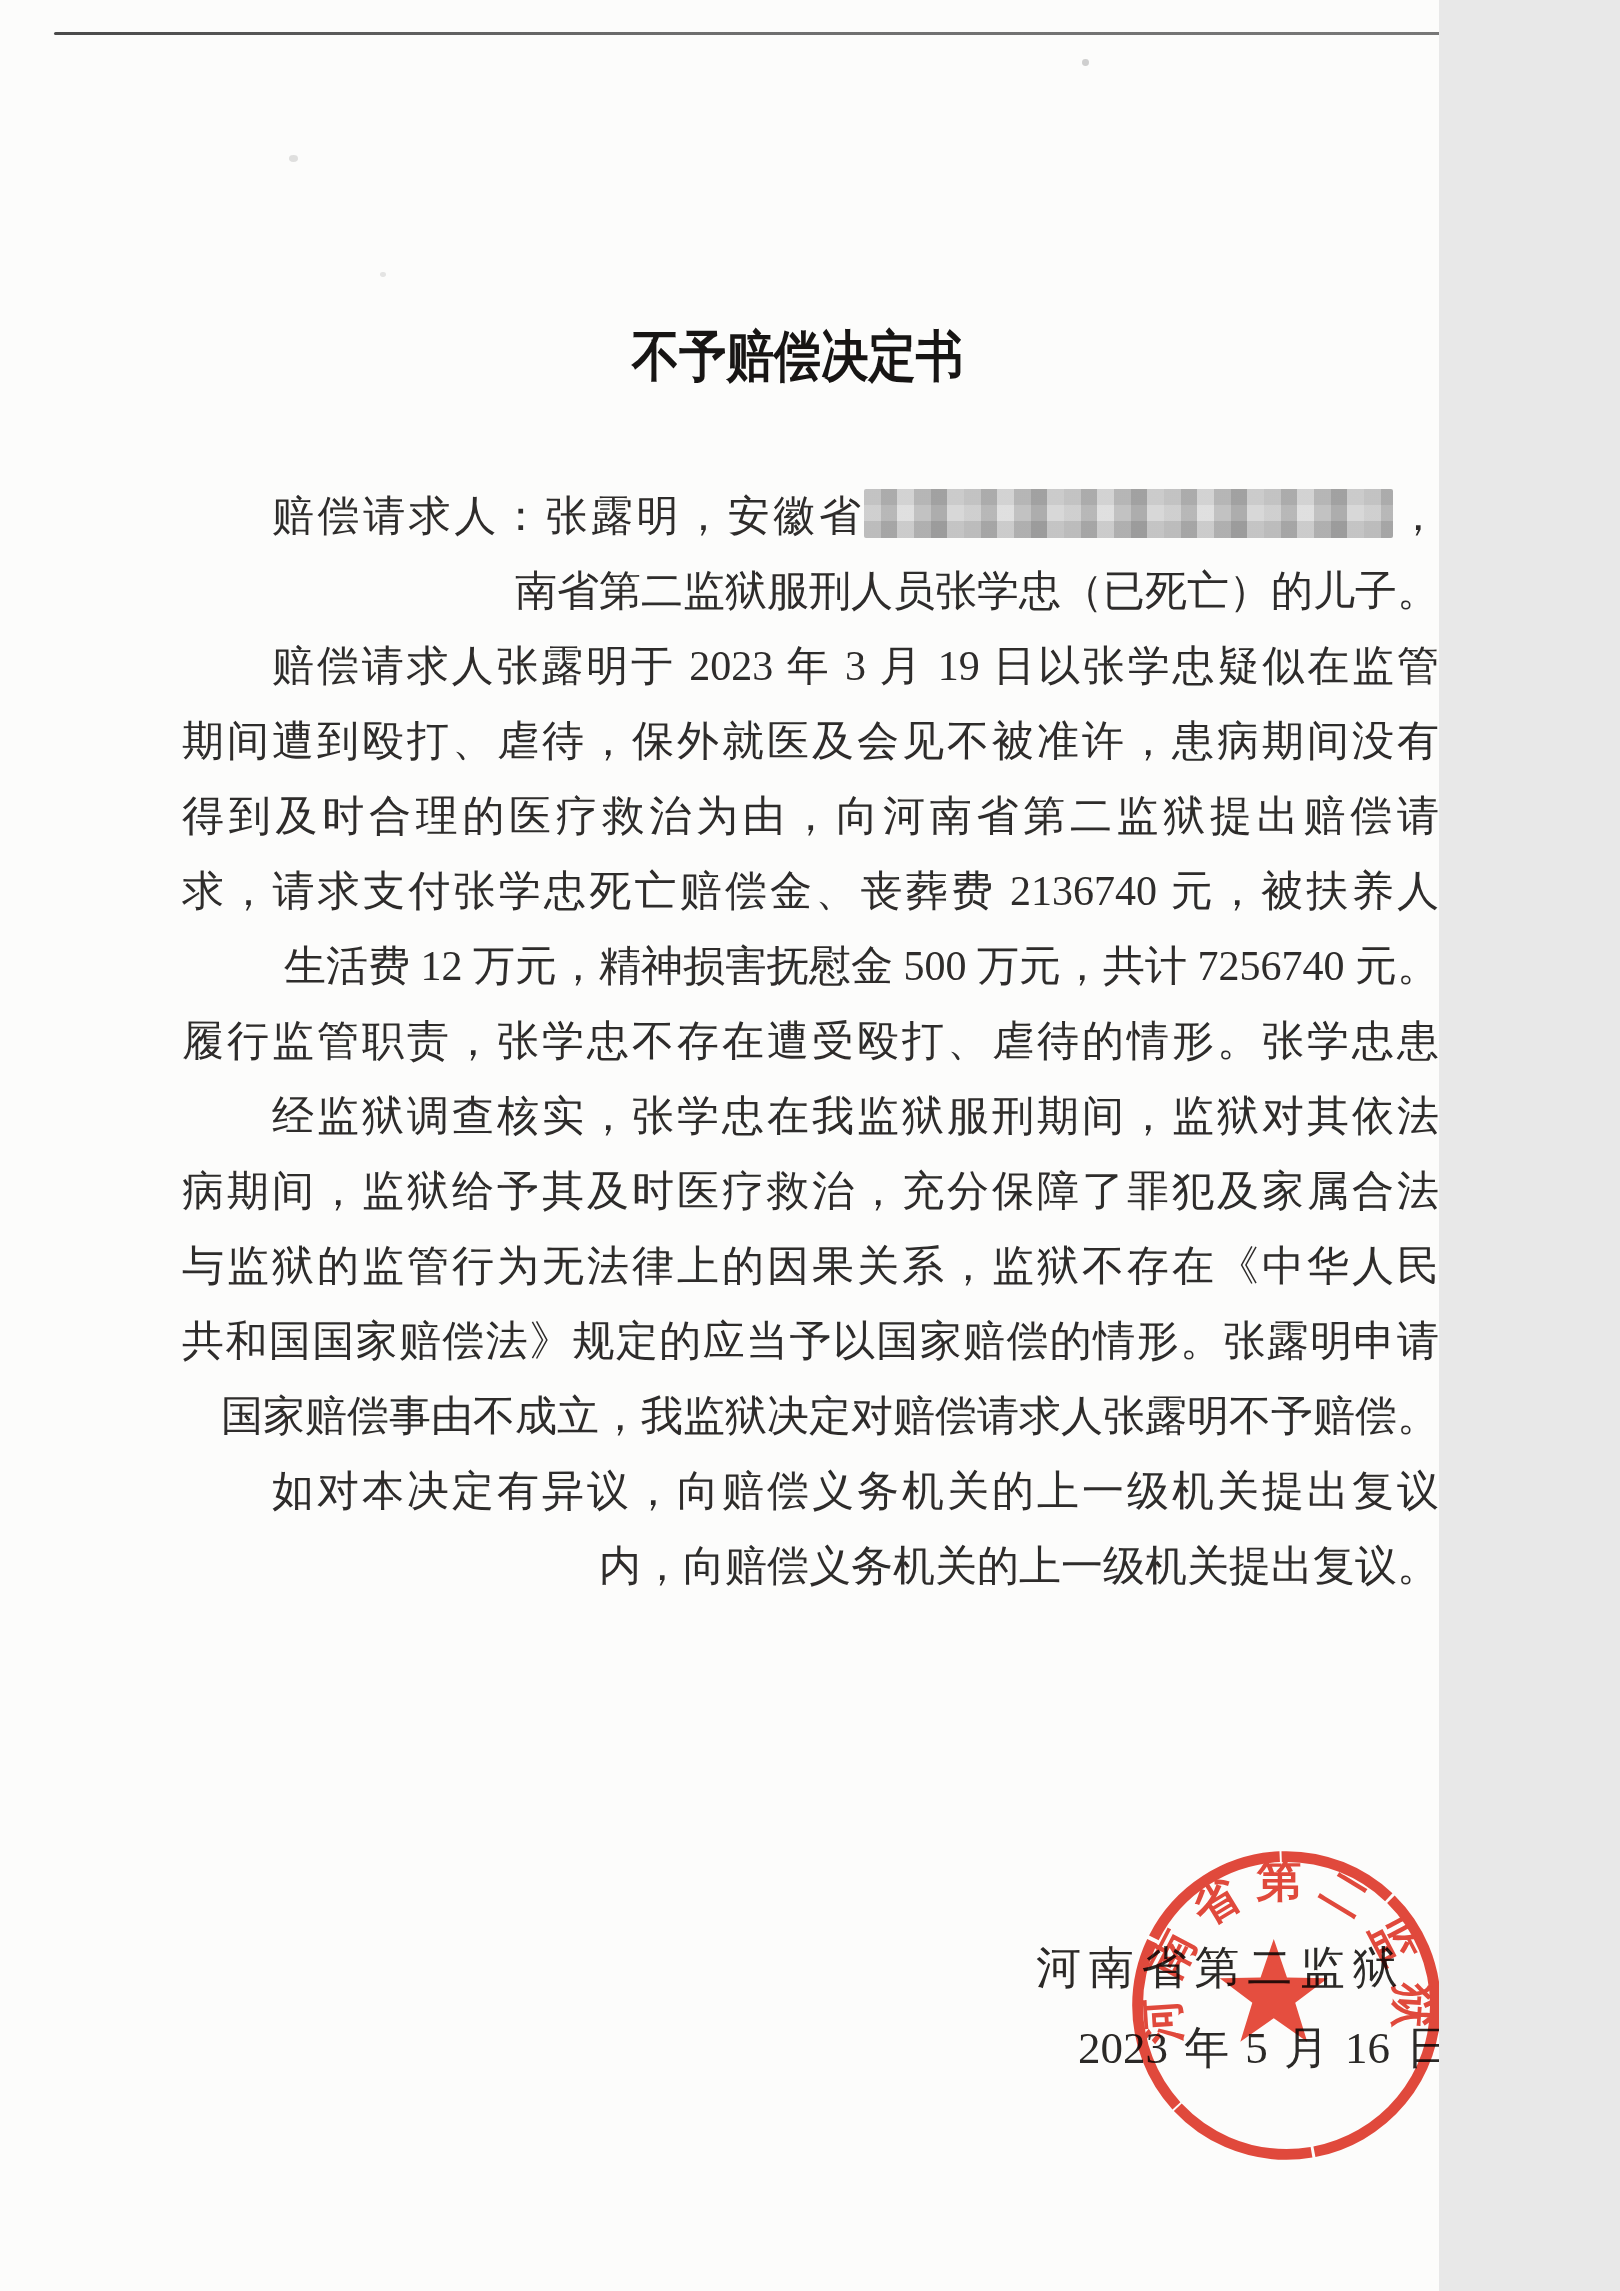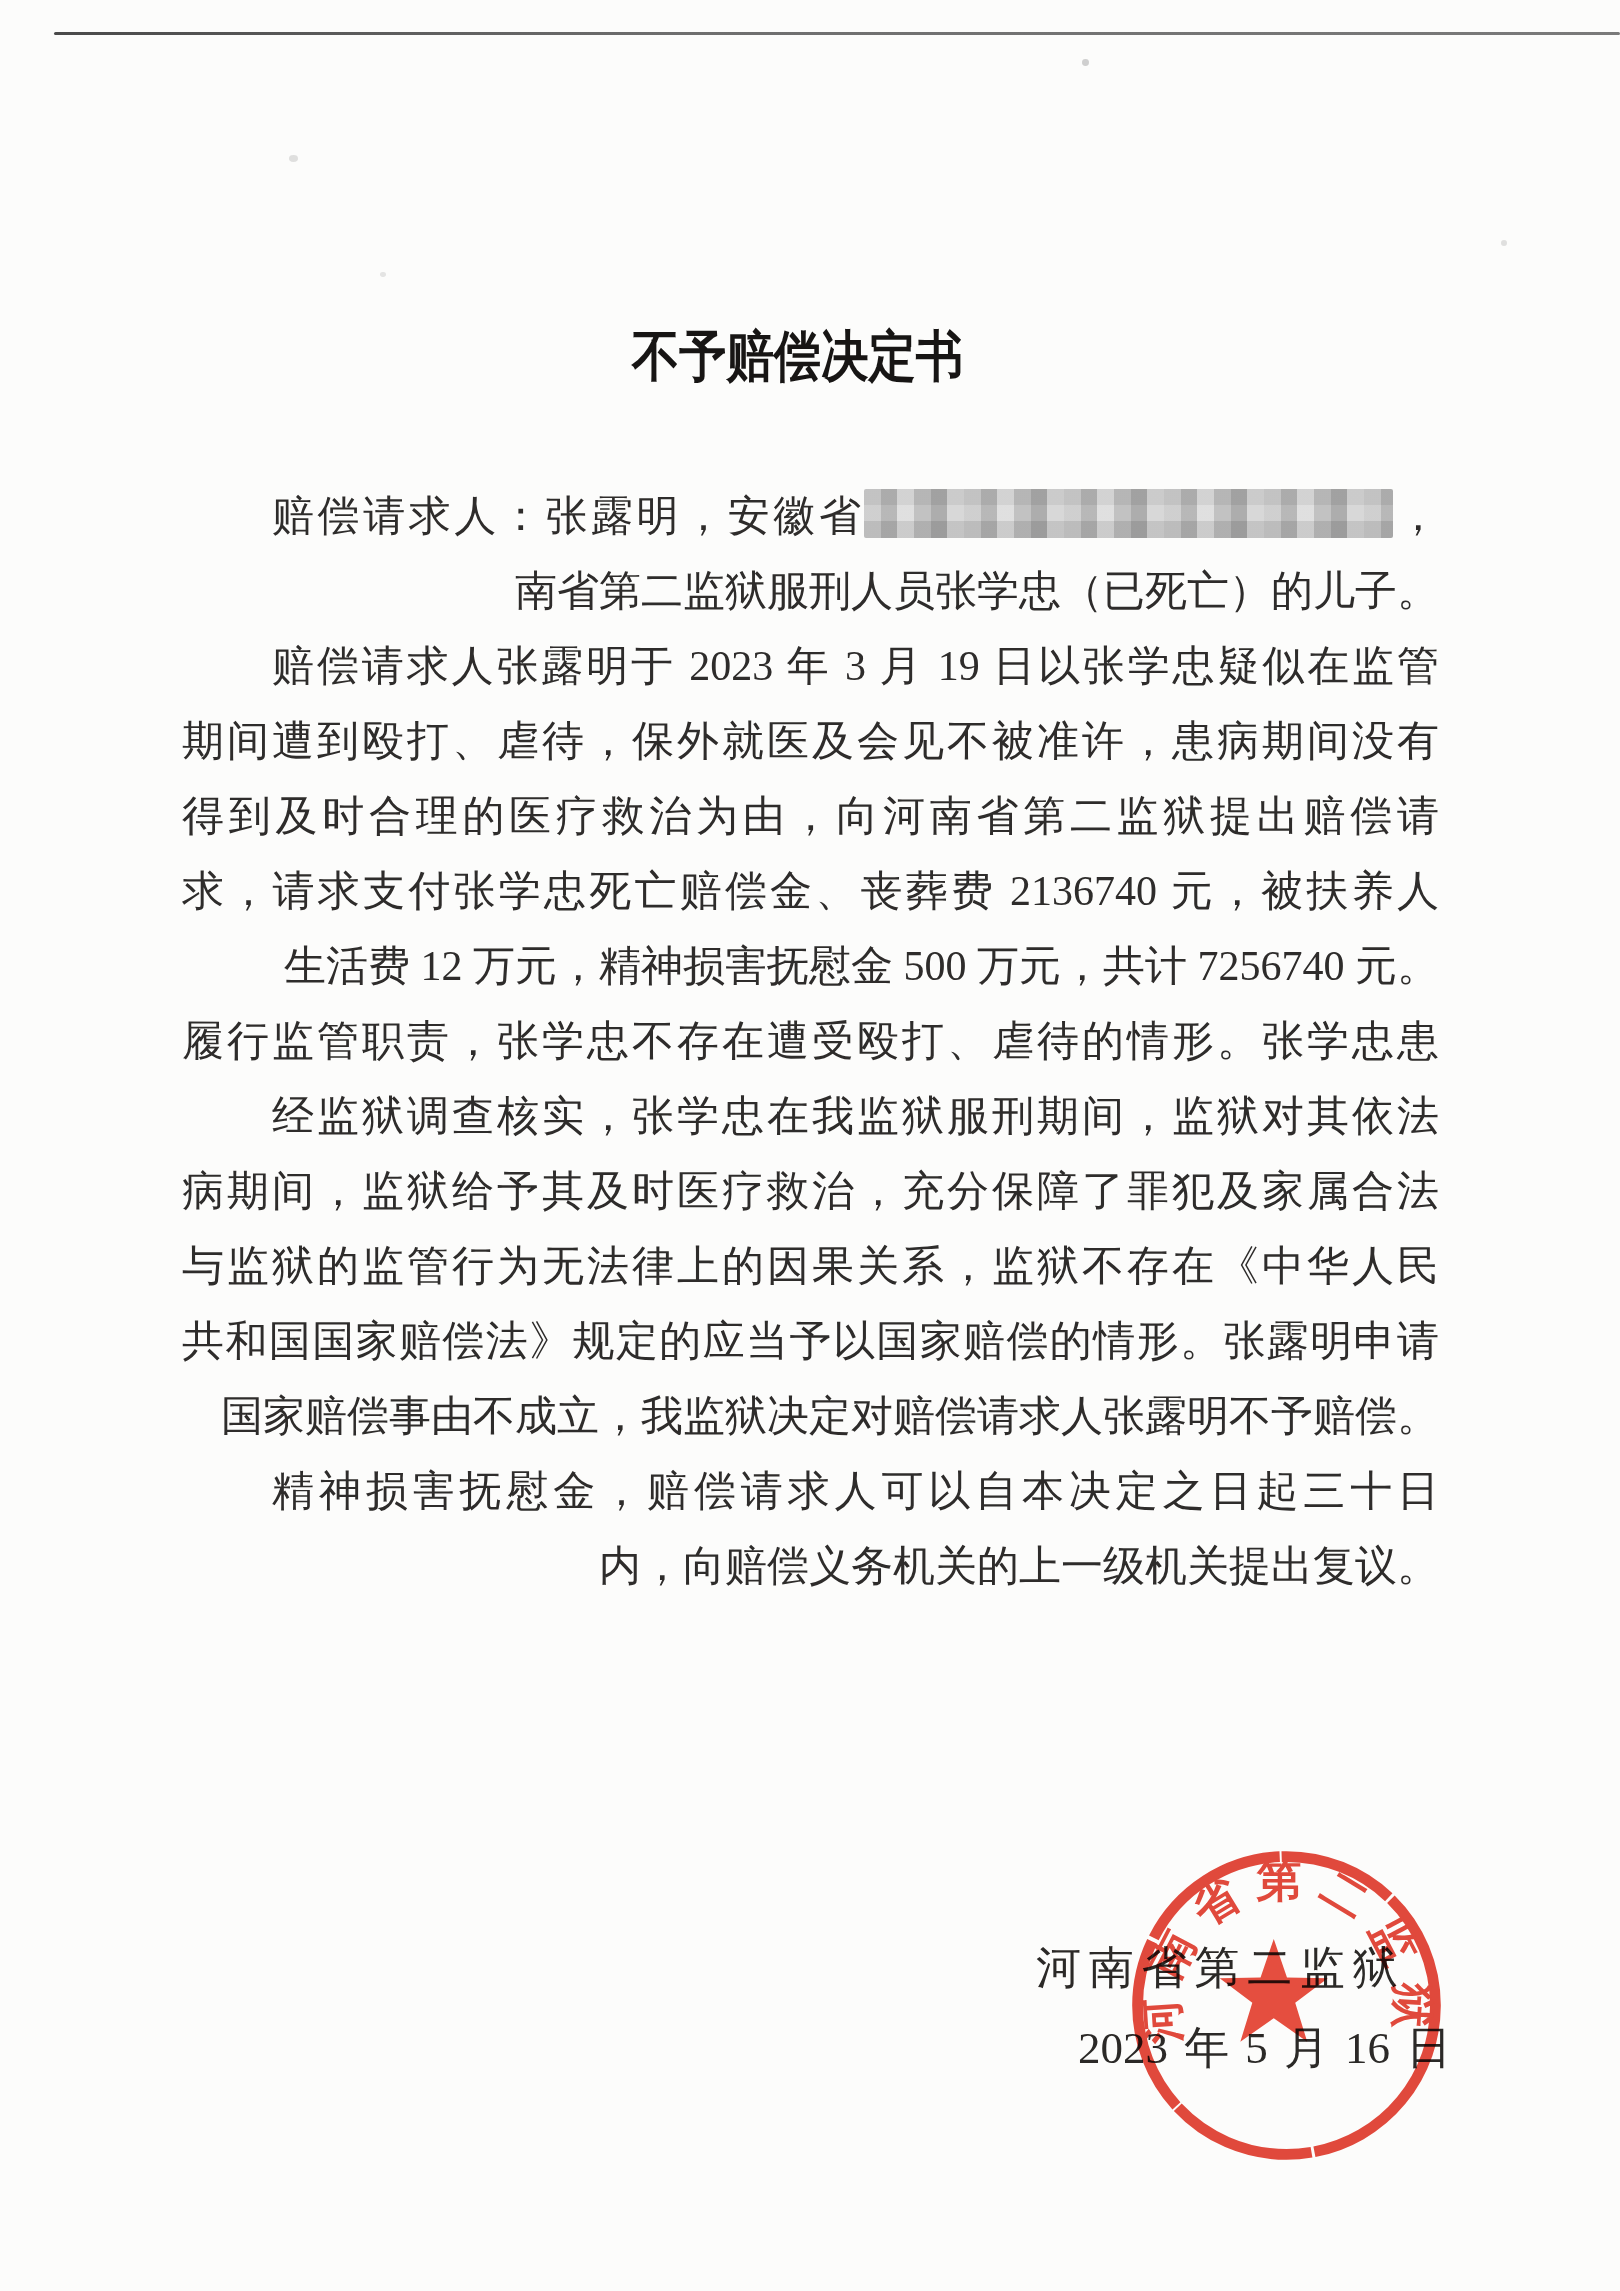--- a/index.html
+++ b/index.html
@@ -1,18 +1,18 @@
 <!DOCTYPE html>
 <html><head>
 <meta charset="utf-8">
 <style>
   html,body{margin:0;padding:0;background:#e8e8e8;}
   .page{
     position:relative;
-    width:1620px;height:2292px;
+    width:1439px;height:2292px;
     background:#fcfcfb;
     overflow:hidden;
     font-family:"Liberation Serif", serif;
     color:#2e2c2b;
   }
   
   .scan-line{
     position:absolute;top:32px;left:54px;width:1566px;height:2.9px;
     background:linear-gradient(90deg,#4a4a4a,#6e6e6e 40%,#7a7a7a);
     border-radius:2px;
@@ -91,21 +91,21 @@
       <div class="bline fill"><span>期间遭到殴打、虐待，保外就医及会见不被准许，患病期间没有</span></div>
       <div class="bline fill"><span>得到及时合理的医疗救治为由，向河南省第二监狱提出赔偿请</span></div>
       <div class="bline fill"><span>求，请求支付张学忠死亡赔偿金、丧葬费 2136740 元，被扶养人</span></div>
       <div class="bline"><span>生活费 12 万元，精神损害抚慰金 500 万元，共计 7256740 元。</span></div>
       <div class="bline fill"><span>履行监管职责，张学忠不存在遭受殴打、虐待的情形。张学忠患</span></div>
       <div class="bline indent fill"><span>经监狱调查核实，张学忠在我监狱服刑期间，监狱对其依法</span></div>
       <div class="bline fill"><span>病期间，监狱给予其及时医疗救治，充分保障了罪犯及家属合法</span></div>
       <div class="bline fill"><span>与监狱的监管行为无法律上的因果关系，监狱不存在《中华人民</span></div>
       <div class="bline fill"><span>共和国国家赔偿法》规定的应当予以国家赔偿的情形。张露明申请</span></div>
       <div class="bline"><span>国家赔偿事由不成立，我监狱决定对赔偿请求人张露明不予赔偿。</span></div>
-      <div class="bline indent fill"><span>精神损害抚慰金，赔偿请求人可以自本决定之日起三十日</span></div>
+      <div class="bline indent fill"><span>如对本决定有异议，向赔偿义务机关的上一级机关提出复议</span></div>
       <div class="bline"><span>内，向赔偿义务机关的上一级机关提出复议。</span></div>
     </div>
 
   <div class="signature">
     <div class="sig-org">河南省第二监狱</div>
     <div class="sig-date">2023 年 5 月 16 日</div>
   </div>
 
   <svg class="seal" width="339" height="339" viewBox="1140 1873 346 346">
     <circle cx="1313" cy="2046" r="152" fill="none" stroke="#e13a2c" stroke-width="11" stroke-dasharray="210 3 150 2 180 4 160 2 120 3"></circle>

